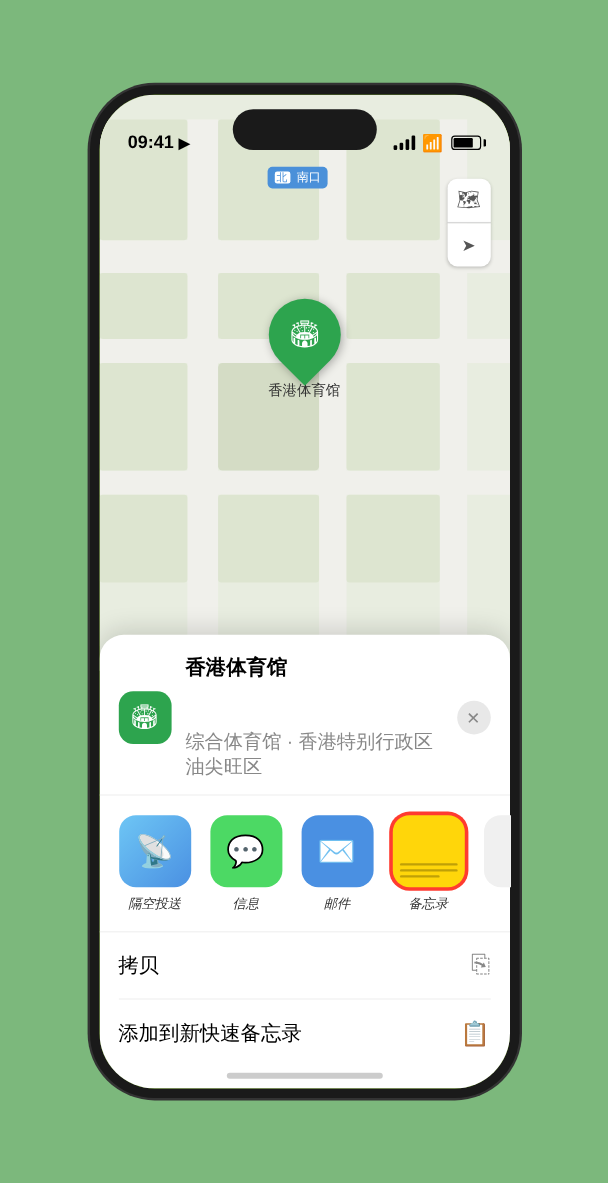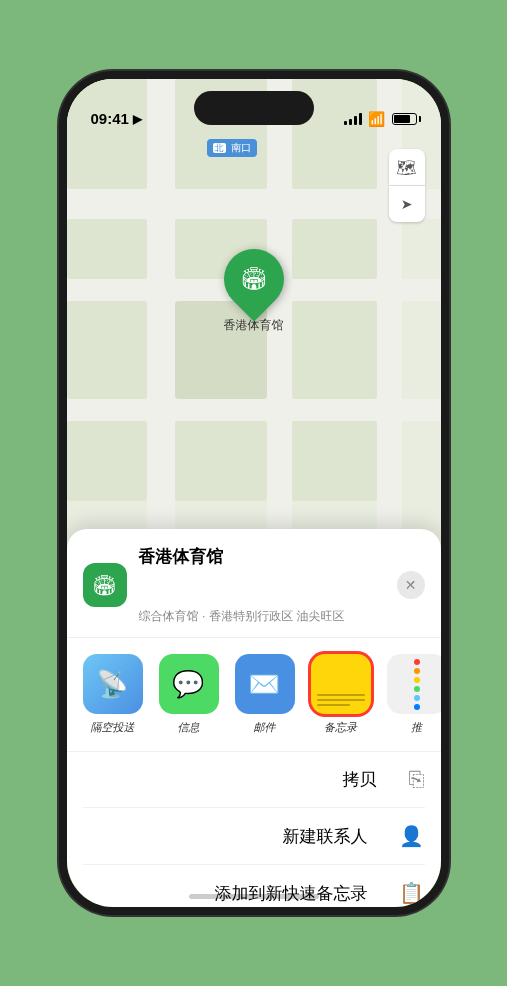--- a/index.html
+++ b/index.html
@@ -8,21 +8,21 @@
       background: #7cb87c;
       display: flex;
       justify-content: center;
       align-items: center;
       width: 507px;
       height: 986px;
       font-family: -apple-system, 'PingFang SC', 'Helvetica Neue', sans-serif;
     }
 
     .phone {
-      width: 390px;
+      width: 358px;
       height: 844px;
       background: #84cc16;
       border-radius: 54px;
       border: 8px solid #1a1a1a;
       position: relative;
       overflow: hidden;
       box-shadow: 0 0 0 2px #333, inset 0 0 0 2px #555;
     }
 
     
@@ -251,21 +251,21 @@
     }
 
     .location-name {
       font-size: 17px;
       font-weight: 600;
       color: #000;
       margin-bottom: 3px;
     }
 
     .location-subtitle {
-      font-size: 12px;
+      font-size: 16px;
       color: #888;
       margin-top: 40px;
     }
 
     .close-btn {
       width: 28px;
       height: 28px;
       background: #e8e8e8;
       border-radius: 50%;
       display: flex;
@@ -324,25 +324,24 @@
     }
 
     
     .action-list {
       padding: 0 16px;
     }
 
     .action-item {
       display: flex;
       align-items: center;
-      justify-content: flex-end;
+      justify-content: space-between;
       padding: 16px 0;
       border-bottom: 1px solid #f0f0f0;
       cursor: pointer;
-      gap: 32px;
     }
 
     .action-item:last-child {
       border-bottom: none;
     }
 
     .action-label {
       font-size: 17px;
       color: #000;
     }
@@ -498,24 +497,20 @@
         <span class="share-label">推</span>
       </div>
     </div>
 
     <div class="action-list">
       <div class="action-item">
         <span class="action-label">拷贝</span>
         <span class="action-icon">⎘</span>
       </div>
       <div class="action-item">
-        <span class="action-label">新建联系人</span>
-        <span class="action-icon">👤</span>
-      </div>
-      <div class="action-item">
         <span class="action-label">添加到新快速备忘录</span>
         <span class="action-icon">📋</span>
       </div>
 
     </div>
 
     <div class="home-indicator"></div>
   </div>
 </div>
 

